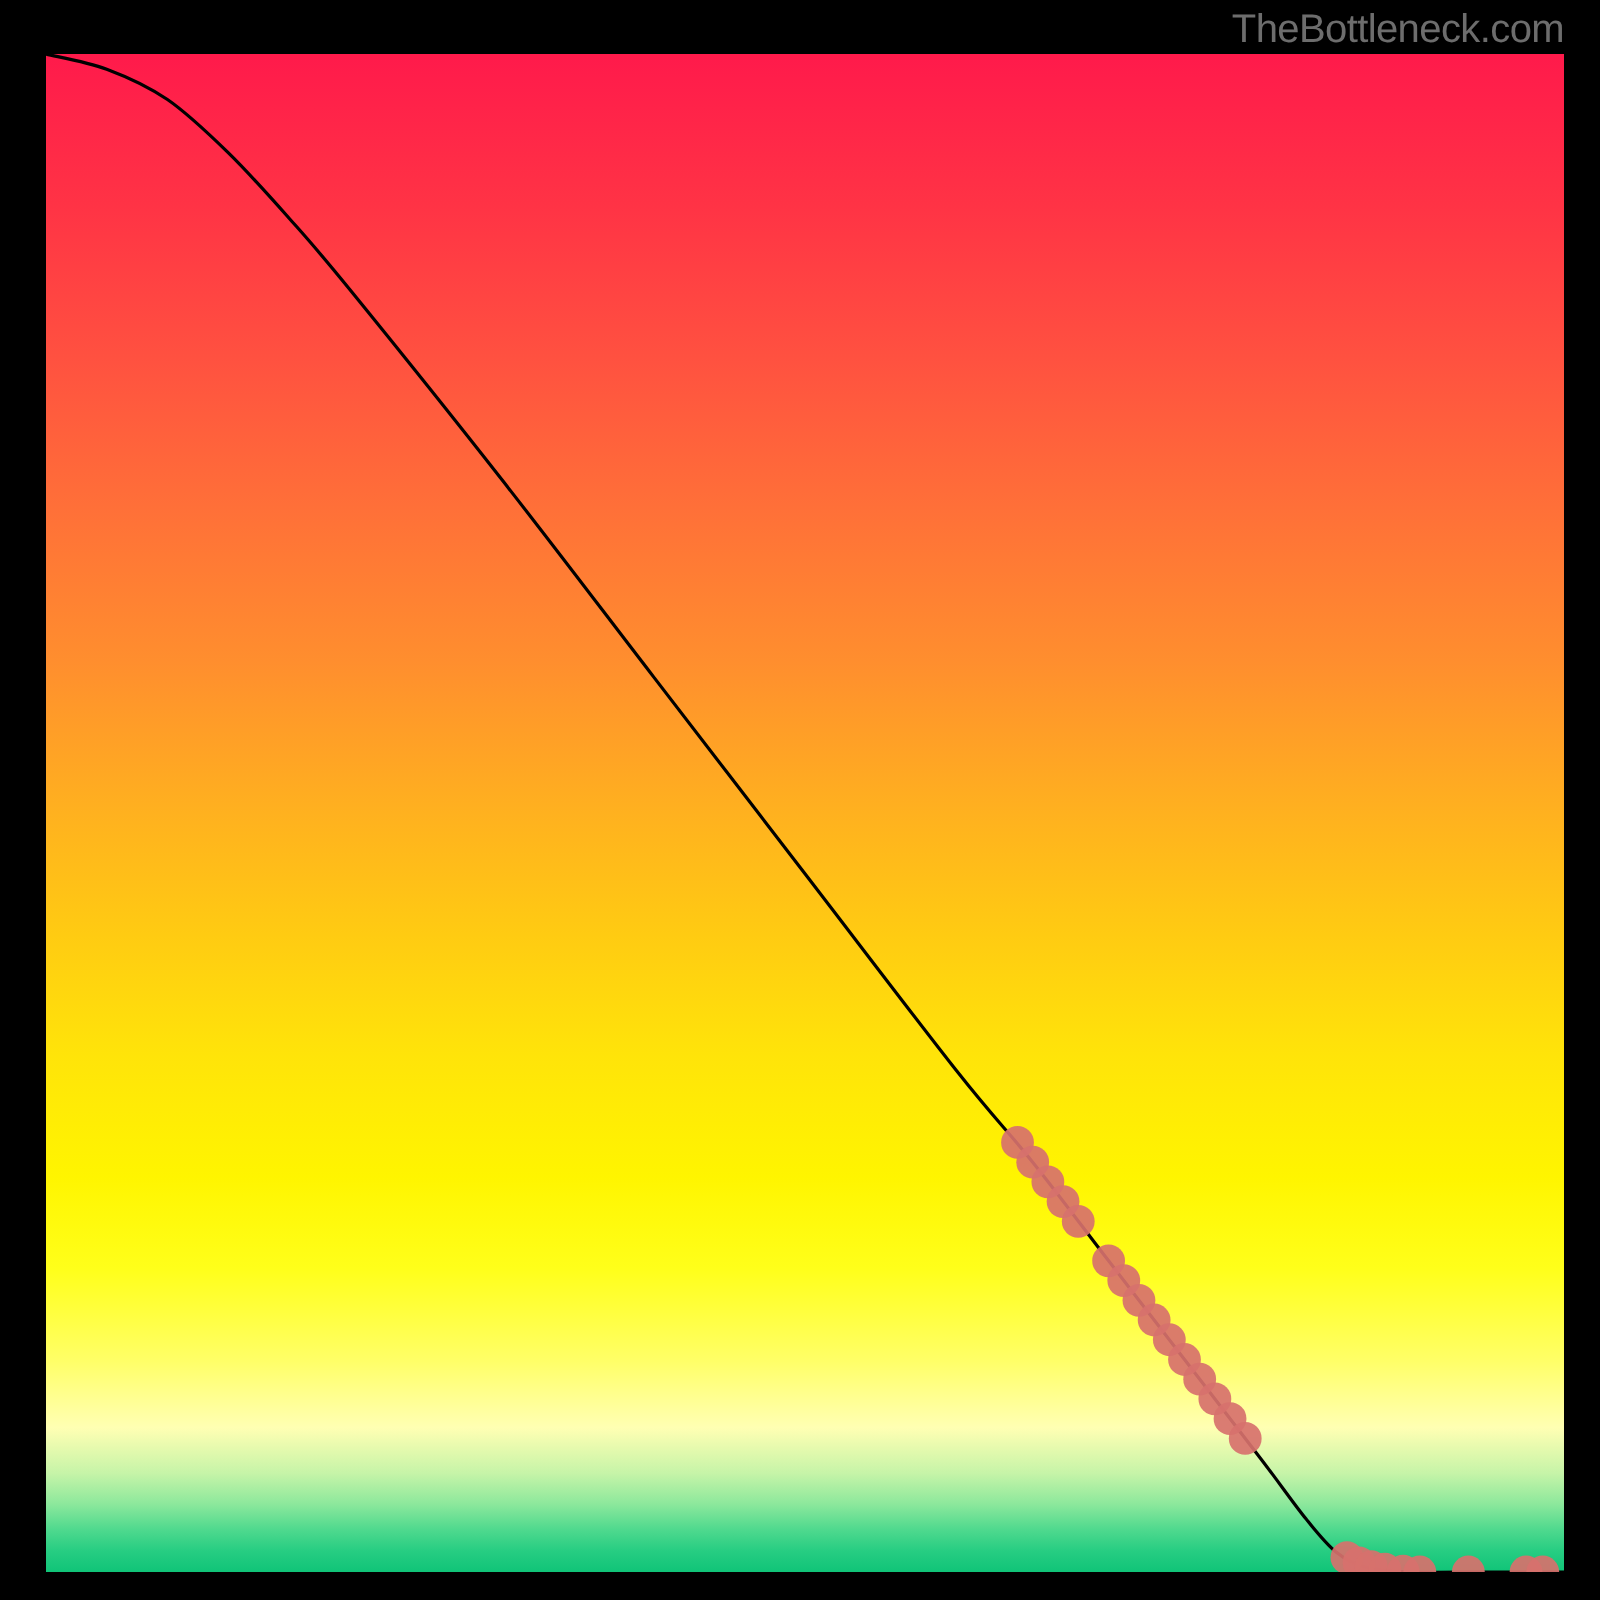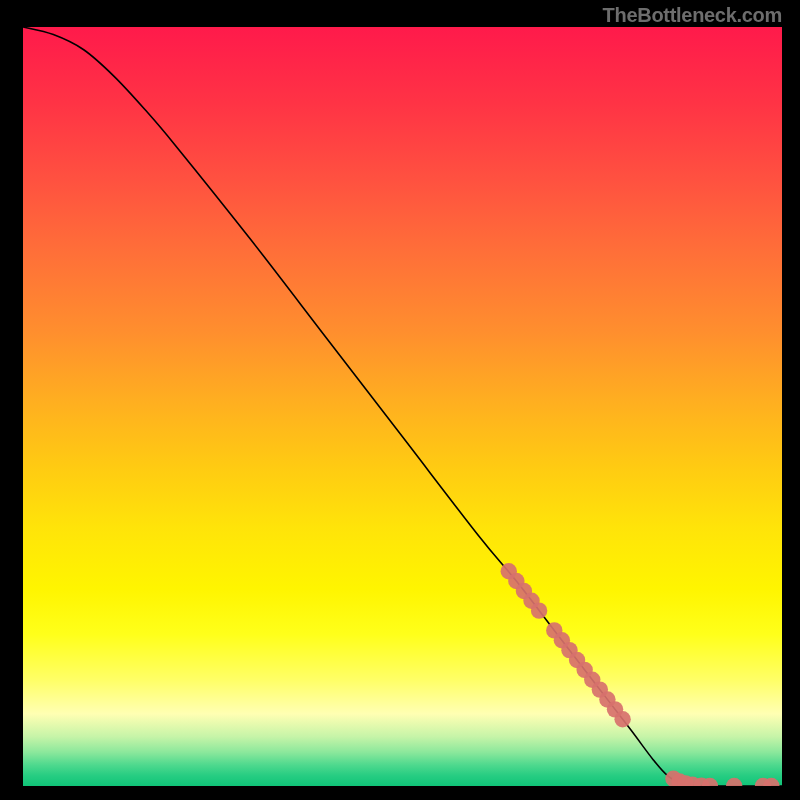--- a/index.html
+++ b/index.html
@@ -10,21 +10,21 @@
     font-family: Arial, Helvetica, sans-serif;
     position: relative;
     overflow: hidden;
   }
   .attribution {
     position: absolute;
     top: 4px;
     right: 18px;
     color: #6d6d6d;
     font-size: 20px;
-    font-weight: 700;
+    font-weight: 400;
     letter-spacing: -0.3px;
   }
   .plot-frame {
     position: absolute;
     left: 23px;
     top: 27px;
     width: 759px;
     height: 759px;
   }
   .plot-frame svg {

